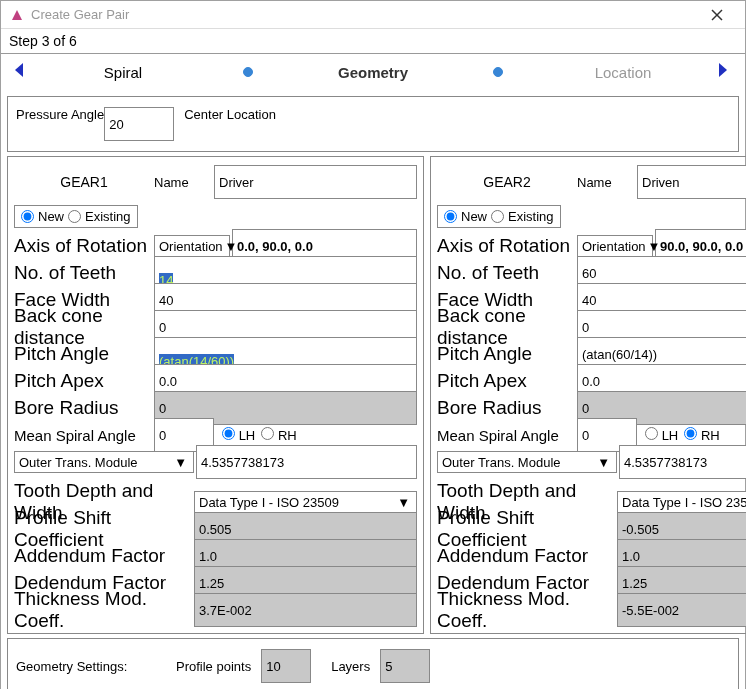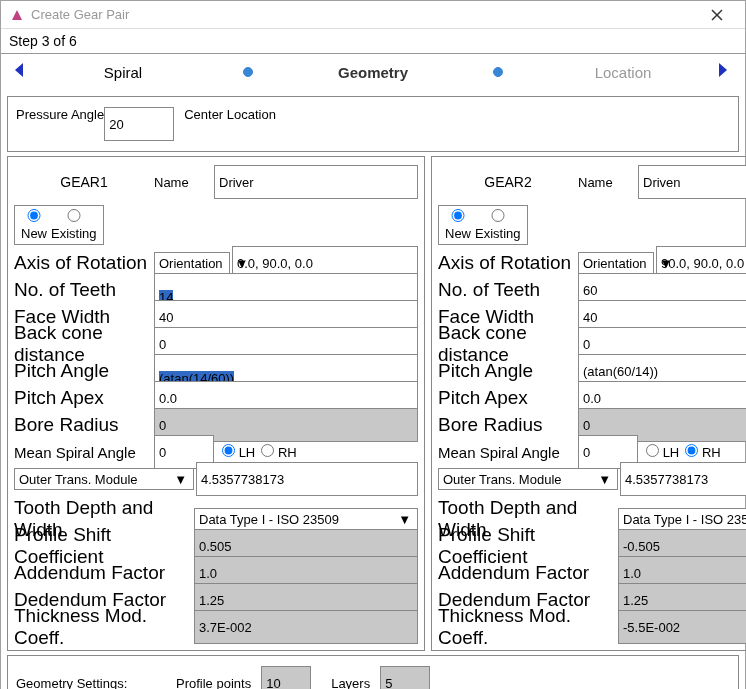--- a/index.html
+++ b/index.html
@@ -22,36 +22,36 @@
 .top-row { display: flex; align-items: flex-start; }
 .input-txt { border: 1px solid #888; padding: 16px 4px; font-size: 13px; height: 22px; background: #fff; }
 .input-txt.gray { background: #c8c8c8; }
 .gears-container { display: flex; gap: 6px; margin-top: 4px; }
 .gear-panel { flex: 1; border: 1px solid #888; padding: 8px 6px; }
 .gear-header { display: flex; align-items: center; margin-bottom: 6px; }
 .gear-title { font-size: 14px; width: 140px; text-align: center; }
 .gear-name-label { width: 60px; }
 .gear-name-input { flex: 1; }
 .radio-group { border: 1px solid #888; padding: 3px 6px; display: inline-flex; align-items: center; gap: 4px; margin-bottom: 6px; }
-.radio-group label { display: flex; gap: 4px; font-size: 13px; flex-direction: column; }
+.radio-group label { display: flex; align-items: center; gap: 4px; font-size: 13px; }
 .form-row { display: flex; align-items: center; margin-bottom: 3px; height: 24px; }
 .form-label { width: 140px; font-size: 19px; }
 .form-input { flex: 1; }
 .dropdown { border: 1px solid #888; padding: 2px 4px; font-size: 13px; height: 22px; background: #fff; position: relative; display: inline-flex; align-items: center; }
 .dropdown-arrow { margin-left: auto; padding: 0 2px; }
-.orient-drop { width: 76px; display: inline-flex; gap: 11px; }
-.orient-val { flex: 1; }
+.orient-drop { width: 76px; display: inline-flex; }
+.orient-val { flex: 1; font-weight: bold; }
 .spiral-row { display: flex; align-items: center; margin-bottom: 3px; height: 24px; }
 .spiral-label { width: 140px; font-size: 15px; }
 .spiral-input { width: 60px; }
 .spiral-radios { display: flex; align-items: center; gap: 6px; margin-left: 8px; font-size: 13px; }
 .module-row { display: flex; align-items: center; margin-bottom: 6px; height: 24px; }
 .module-drop { width: 180px; display: flex; }
 .section-gap { height: 10px; }
-.selected-blue { background: #316ac5; color: #000000; }
+.selected-blue { background: #316ac5; color: #bef264; }
 .geo-settings { border: 1px solid #888; padding: 10px 8px; display: flex; align-items: center; gap: 10px; }
 .bottom-bar { padding: 6px 8px; display: flex; align-items: center; gap: 6px; }
 .icon-btn { width: 28px; height: 24px; border: 1px solid #999; background: #f5f5f5; display: flex; align-items: center; justify-content: center; cursor: pointer; }
 .watermark { position: absolute; right: 20px; bottom: 14px; color: rgba(220,220,220,.9); font-size: 18px; font-weight: bold; text-shadow: 1px 1px 2px rgba(0,0,0,.6); pointer-events: none; font-family: Liberation Mono, monospace; }
 .window-wrap { position: relative; }
 input[type="radio"] { margin: 0; }
 </style>
 </head>
 <body>
 

